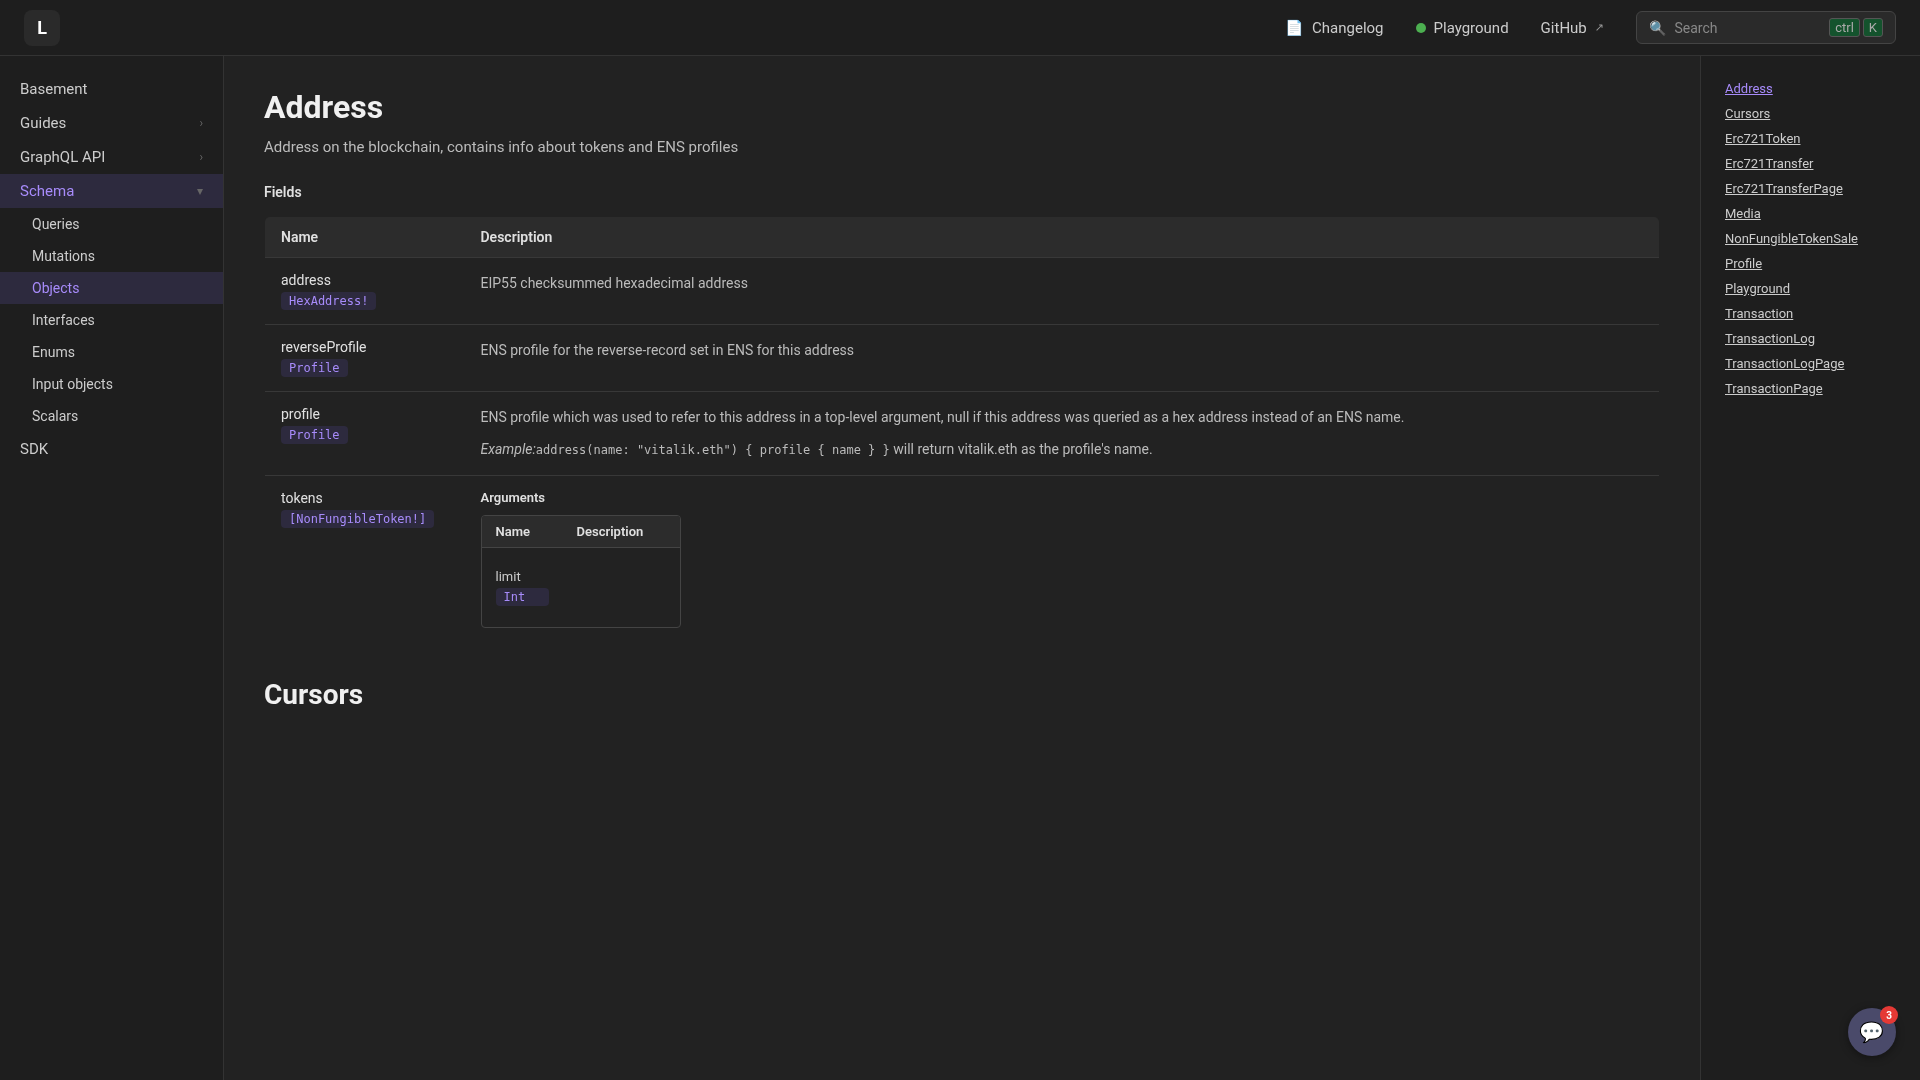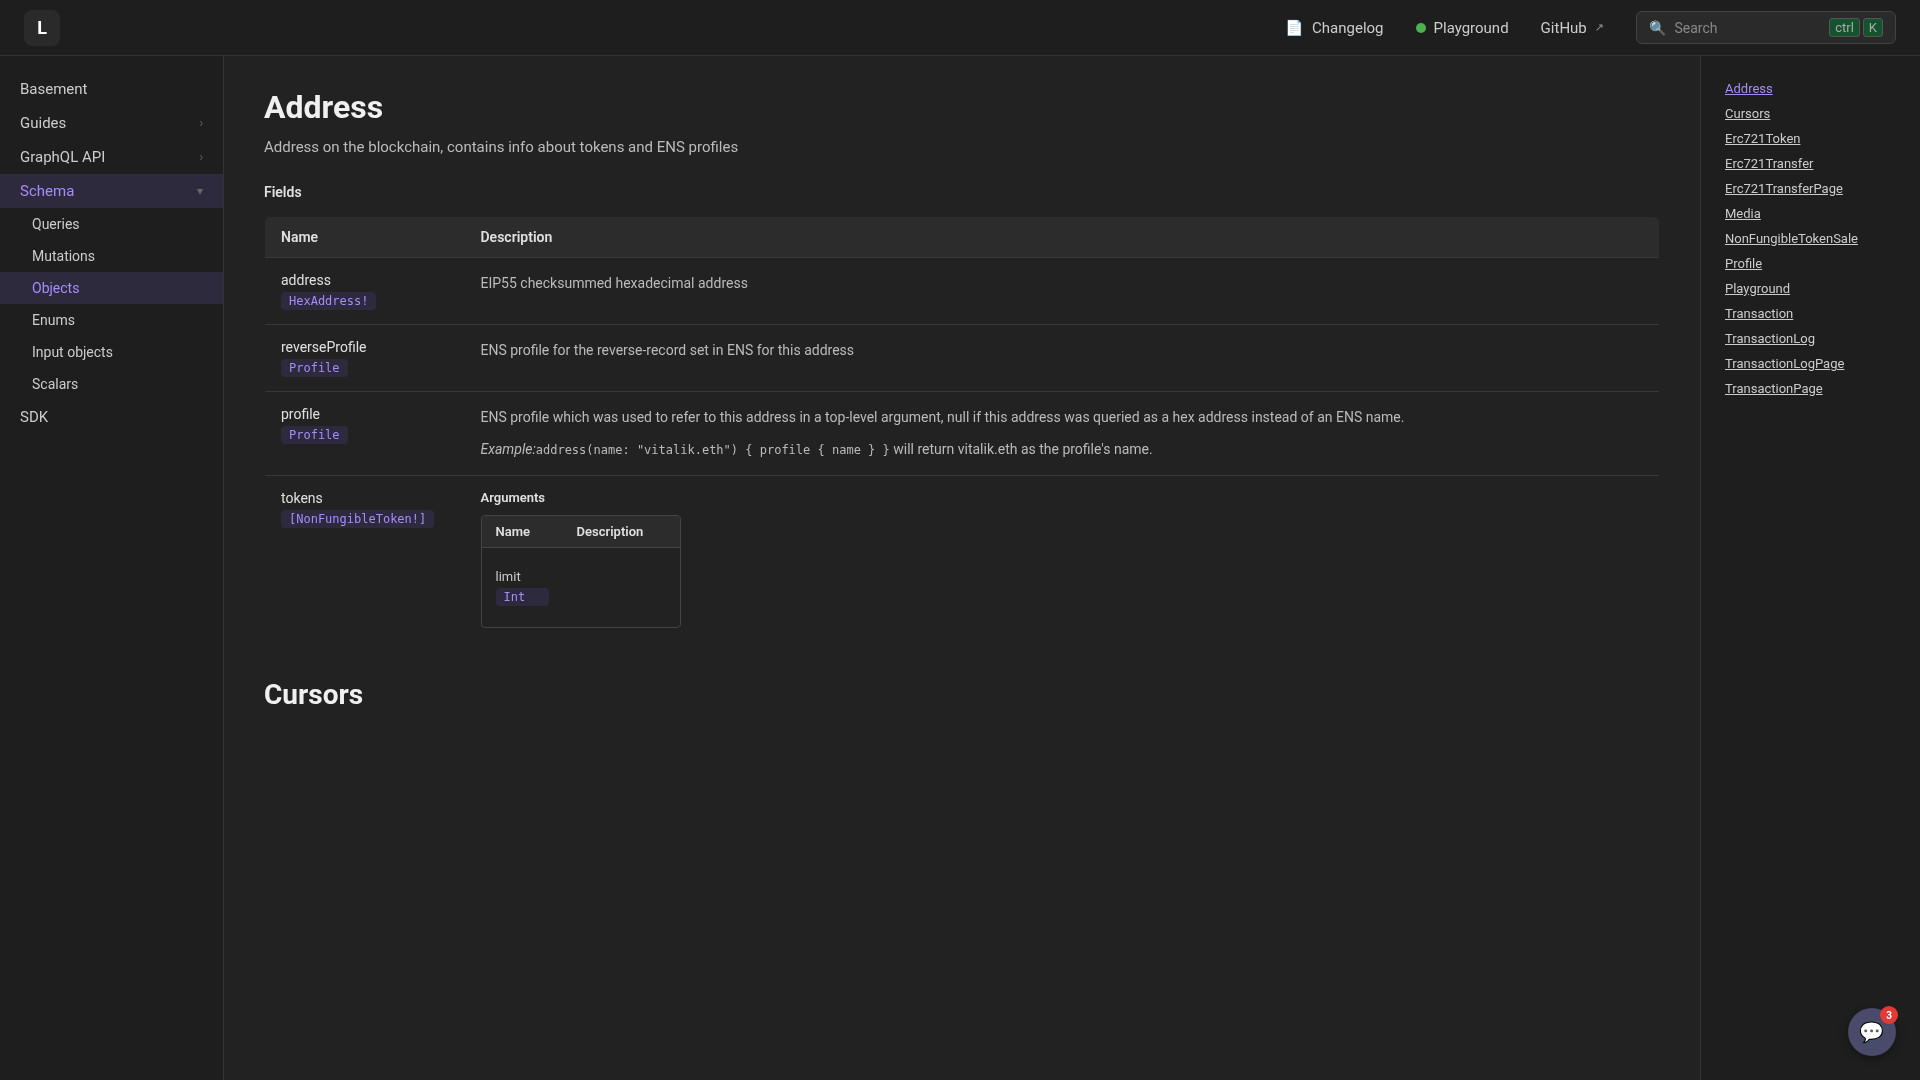--- a/index.html
+++ b/index.html
@@ -347,20 +347,23 @@
         <span class="chevron">▾</span>
       </div>
       <div class="sidebar-item sub">
         <span>Queries</span>
       </div>
       <div class="sidebar-item sub">
         <span>Mutations</span>
       </div>
       <div class="sidebar-item sub active">
         <span>Objects</span>
+      </div>
+      <div class="sidebar-item sub">
+        <span>Interfaces</span>
       </div>
       <div class="sidebar-item sub">
         <span>Enums</span>
       </div>
       <div class="sidebar-item sub">
         <span>Input objects</span>
       </div>
       <div class="sidebar-item sub">
         <span>Scalars</span>
       </div>

